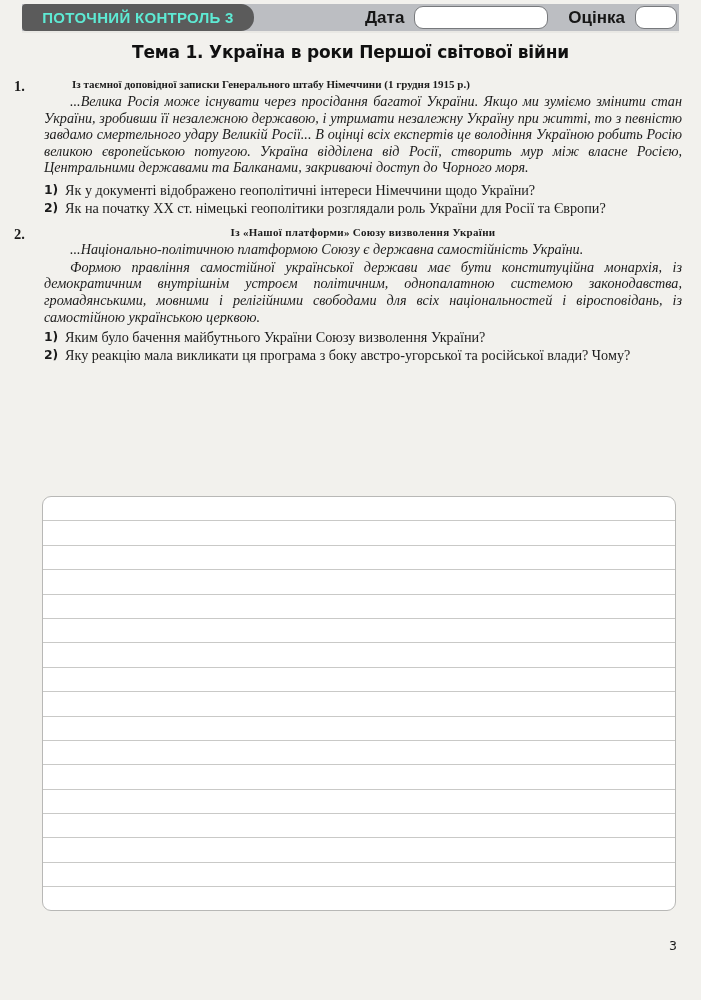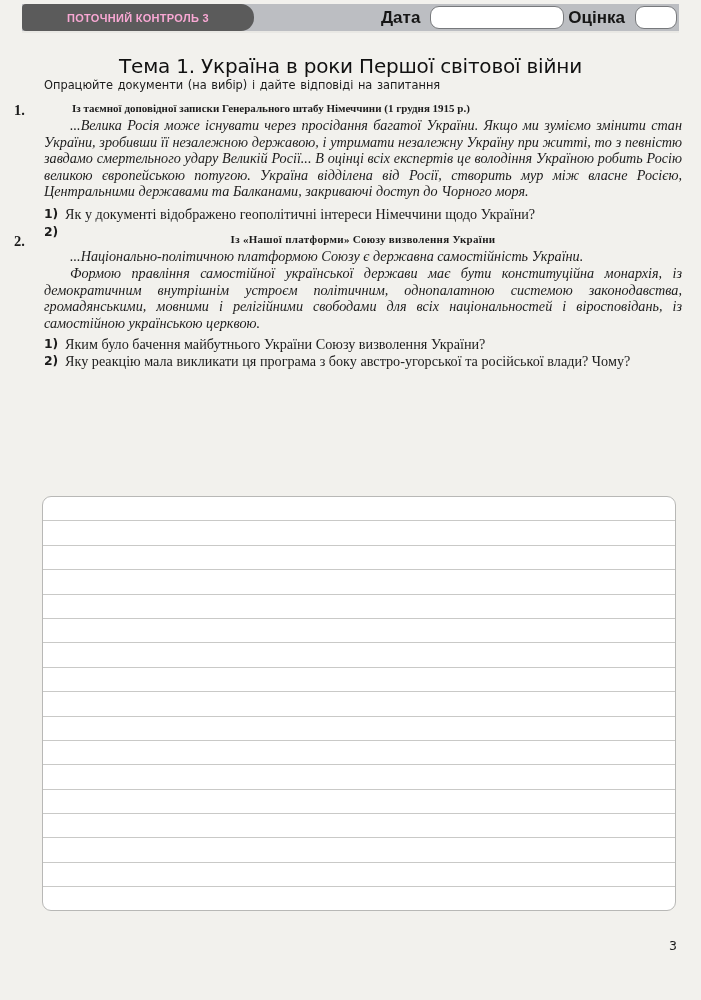--- a/index.html
+++ b/index.html
@@ -40,34 +40,34 @@
     min-width: 232px;
     background: #5b5b5b;
     border-radius: 4px 13px 13px 4px;
     display: flex;
     align-items: center;
     justify-content: center;
     padding: 0 16px;
     box-sizing: border-box;
   }
   .tab-label {
-    color: #f9a8d4;
+    color: #5eead4;
     font-family: "Liberation Sans", sans-serif;
     font-weight: bold;
-    font-size: 11px;
+    font-size: 15px;
     letter-spacing: 0.3px;
     white-space: nowrap;
   }
   .field-group {
     display: flex;
     align-items: center;
     height: 27px;
   }
   .field-group.date { margin-left: auto; }
-  .field-group.mark { margin-left: 4px; margin-right: 2px; text-align: center; }
+  .field-group.mark { margin-left: 20px; margin-right: 2px; text-align: center; }
   .field-label {
     font-family: "Liberation Sans", sans-serif;
     font-weight: bold;
     font-size: 17px;
     color: #161616;
     padding-right: 10px;
     white-space: nowrap;
   }
   .field-box {
     background: #ffffff;
@@ -79,25 +79,24 @@
   .field-box.mark-box { width: 40px; }
 
   
   .doc-title {
     position: absolute;
     top: 42px;
     left: 0;
     width: 701px;
     text-align: center;
     font-family: "DejaVu Sans", sans-serif;
-    font-weight: normal;
-    font-size: 20px;
+    font-weight: bold;
+    font-size: 17px;
     letter-spacing: -0.2px;
     color: #111111;
-    margin-top: 12px;
   }
 
   
   .content {
     position: absolute;
     top: 78px;
     left: 14px;
     width: 668px;
   }
   .intro {
@@ -200,34 +199,34 @@
     <span class="field-label">Оцінка</span>
     <div class="field-box mark-box"></div>
   </div>
 </div>
 <div class="header-underline"></div>
 
 <div class="doc-title">Тема 1. Україна в роки Першої світової війни</div>
 
 <div class="content">
 
-  <div class="intro">Опрацюйте документи (на вибір) і дайте відповіді на запитання</div>
 
   <div class="doc-block">
     <div class="doc-num">1.</div>
     <div class="doc-body">
       <div class="doc-heading indented">Із таємної доповідної записки Генерального штабу Німеччини (1 грудня 1915 р.)</div>
       <p class="para last">...Велика Росія може існувати через просідання багатої України. Якщо ми зуміємо змінити стан України, зробивши її незалежною державою, і утримати незалежну Україну при житті, то з певністю завдамо смертельного удару Великій Росії... В оцінці всіх експертів це володіння Україною робить Росію великою європейською потугою. Україна відділена від Росії, створить мур між власне Росією, Центральними державами та Балканами, закриваючі доступ до Чорного моря.</p>
       <div class="qlist">
         <div class="q-item">
           <span class="q-marker">1)</span>
           <span>Як у документі відображено геополітичні інтереси Німеччини щодо України?</span>
         </div>
         <div class="q-item">
           <span class="q-marker">2)</span>
+          <span>Як на початку ХХ ст. німецькі геополітики розглядали роль України для Росії та Європи?</span>
         </div>
       </div>
     </div>
   </div>
 
   <div class="doc-block" style="margin-top:10px;">
     <div class="doc-num">2.</div>
     <div class="doc-body">
       <div class="doc-heading centered">Із «Нашої платформи» Союзу визволення України</div>
       <p class="para">...Національно-політичною платформою Союзу є державна самостійність України.</p>

